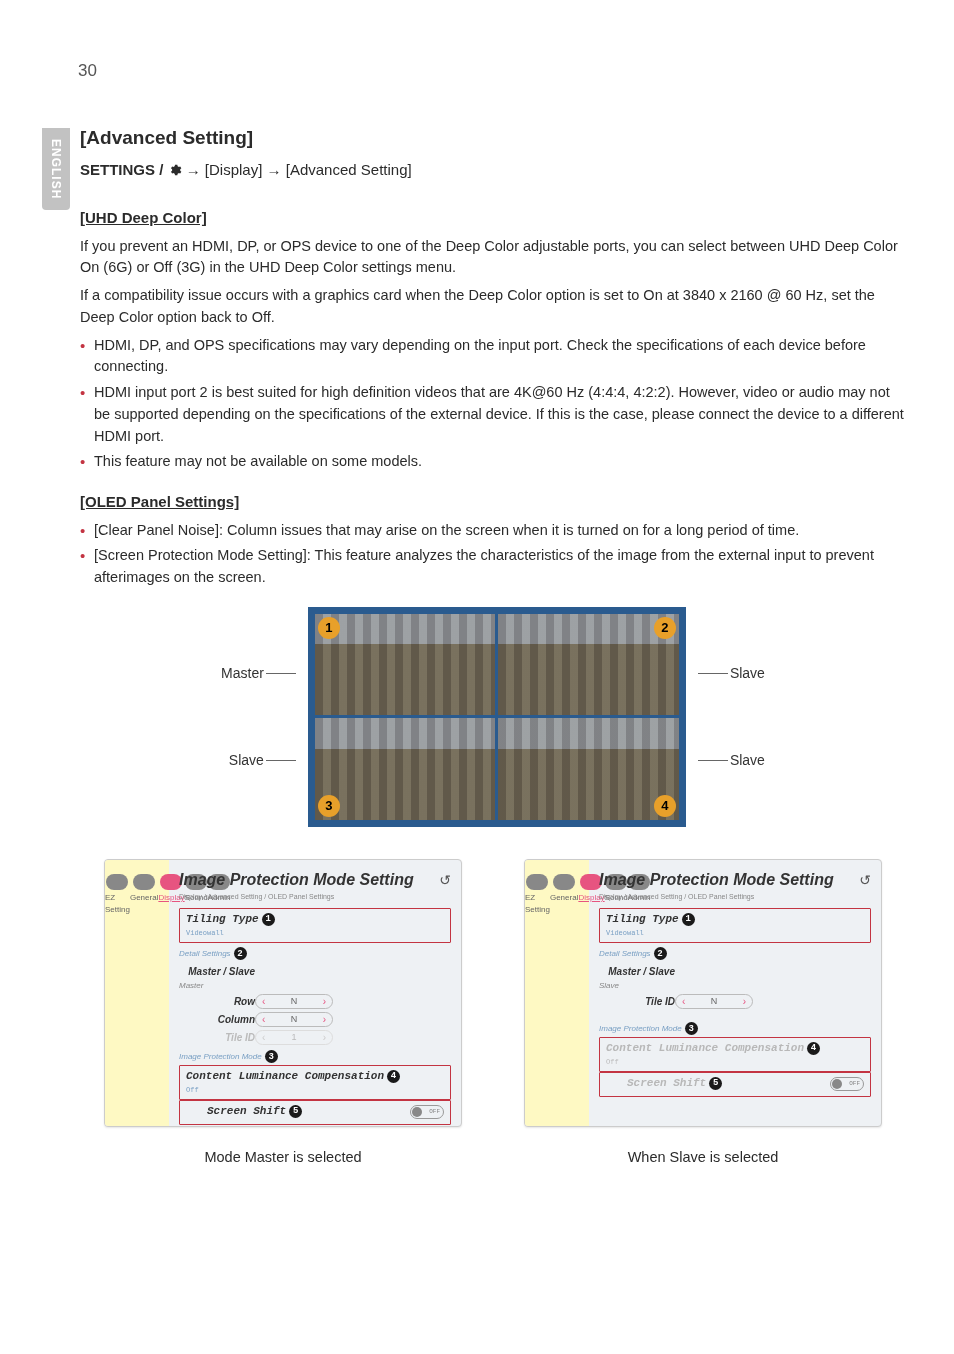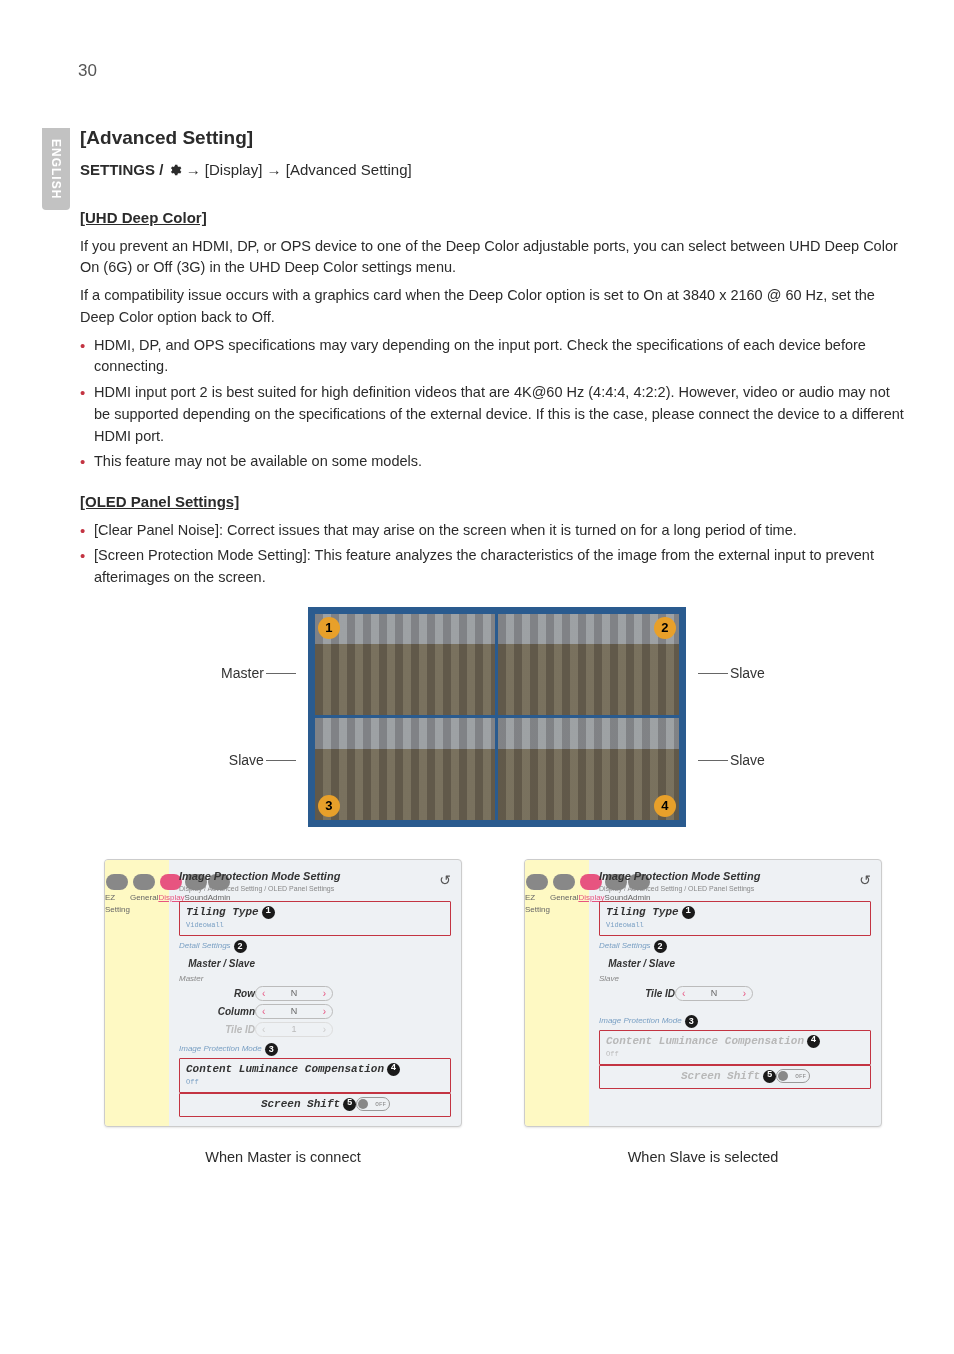--- a/index.html
+++ b/index.html
@@ -29,37 +29,37 @@
   .tl { top: 3px; left: 3px; } .tr { top: 3px; right: 3px; } .bl { bottom: 3px; left: 3px; } .br { bottom: 3px; right: 3px; }
   .panels-row { display: flex; justify-content: space-between; margin-top: 10px; gap: 60px; padding: 0 24px; }
   .panel-wrap { flex: 1; max-width: 358px; }
   .panel { border: 1px solid #ccc; border-radius: 4px; background: #eef1f4; display: flex; height: 268px; overflow: hidden; box-shadow: 0 1px 2px rgba(0,0,0,0.1); }
   .sidebar { width: 64px; background: #fef9c3; display: flex; flex-direction: row; padding-top: 8px; }
   .sb-item { display: flex; flex-direction: column; align-items: center; padding: 6px 0; font-size: 8px; color: #666; gap: 2px; }
   .sb-item.active { color: #e75480; text-decoration: underline; }
   .sb-icon { width: 22px; height: 16px; background: #888; border-radius: 8px; }
   .sb-item.active .sb-icon { background: #e75480; }
   .pbody { flex: 1; padding: 8px 10px 10px; position: relative; }
-  .ptitle { font-size: 11px; font-weight: bold; font-style: italic; color: #333; }
+  .ptitle { font-size: 16px; font-weight: bold; font-style: italic; color: #333; }
   .pbreadcrumb { font-size: 7px; color: #888; margin-bottom: 6px; }
   .back-icon { position: absolute; top: 10px; right: 10px; font-size: 14px; color: #555; }
   .menu-box { border: 1.5px solid #c33442; border-radius: 1px; padding: 2px 6px 4px; position: relative; font-family: Liberation Mono, monospace; }
   .menu-title { font-size: 11px; font-weight: bold; font-style: italic; color: #333; display: flex; align-items: center; gap: 3px; }
   .menu-sub { font-size: 7px; color: #7aa0c4; }
   .callout { display: inline-flex; width: 13px; height: 13px; background: #1a1a1a; color: #fff; border-radius: 50%; font-size: 9px; font-weight: bold; align-items: center; justify-content: center; font-style: normal; }
   .sec-head { font-size: 8px; font-style: italic; color: #7aa0c4; display: flex; align-items: center; gap: 3px; margin-bottom: 2px; margin-top: 4px; }
   .field-row { display: flex; align-items: center; font-size: 10px; font-weight: bold; font-style: italic; color: #333; height: 18px; }
   .field-row.sub { font-size: 8px; color: #888; font-weight: normal; height: 12px; }
   .field-row .fname { width: 76px; text-align: right; }
   .spinner { border: 1px solid #bbb; border-radius: 10px; height: 15px; width: 78px; display: flex; align-items: center; justify-content: space-between; padding: 0 6px; font-size: 9px; color: #666; font-style: normal; font-weight: normal; }
   .spinner.dim { color: #bbb; border-color: #ddd; }
   .spinner .chev { color: #e75480; font-size: 10px; }
   .spinner.dim .chev { color: #ccc; }
   .dim-row { color: #bbb; }
-  .toggle-row { display: flex; align-items: center; justify-content: center; padding-left: 27px; }
+  .toggle-row { display: flex; align-items: center; justify-content: space-between; padding-left: 27px; }
   .toggle { width: 34px; height: 14px; border: 1px solid #999; border-radius: 8px; position: relative; font-size: 6px; display:flex; align-items:center; justify-content:flex-end; padding-right:3px; color:#888; }
   .toggle::before { content: ""; position: absolute; left: 1px; top: 1px; width: 10px; height: 10px; background: #888; border-radius: 50%; }
   .caption { text-align: center; font-size: 14.5px; margin-top: 20px; }
   .menu-box.dim .menu-title { color: #b8b8b8; }
 </style>
 </head>
 <body>
 
 <div class="page-num">30</div>
 <div class="lang-tab">ENGLISH</div>
@@ -76,21 +76,21 @@
   <p>If you prevent an HDMI, DP, or OPS device to one of the Deep Color adjustable ports, you can select between UHD Deep Color On (6G) or Off (3G) in the UHD Deep Color settings menu.</p>
   <p>If a compatibility issue occurs with a graphics card when the Deep Color option is set to On at 3840 x 2160 @ 60 Hz, set the Deep Color option back to Off.</p>
   <ul>
     <li>HDMI, DP, and OPS specifications may vary depending on the input port. Check the specifications of each device before connecting.</li>
     <li>HDMI input port 2 is best suited for high definition videos that are 4K@60 Hz (4:4:4, 4:2:2). However, video or audio may not be supported depending on the specifications of the external device. If this is the case, please connect the device to a different HDMI port.</li>
     <li>This feature may not be available on some models.</li>
   </ul>
 
   <h3>[OLED Panel Settings]</h3>
   <ul>
-    <li>[Clear Panel Noise]: Correct issues that may arise on the screen when it is turned on for a long period of time.</li>
+    <li>[Clear Panel Noise]: Column issues that may arise on the screen when it is turned on for a long period of time.</li>
     <li>[Screen Protection Mode Setting]: This feature analyzes the characteristics of the image from the external input to prevent afterimages on the screen.</li>
   </ul>
 
   <div class="diagram">
     <div class="diag-wrap">
       <div class="labels-left">
         <div class="label-line">
             <span>Master</span>
             <span class="hline"></span>
           </div>
@@ -213,21 +213,21 @@
           </div>
           <div class="menu-box toggle-row">
             <div class="menu-title">
                 <span>Screen Shift</span> 
                 <span class="callout">5</span>
               </div>
             <span class="toggle">OFF</span>
           </div>
         </div>
       </div>
-      <div class="caption">When Master is connect</div>
+      <div class="caption">Mode Master is selected</div>
     </div>
 
     <div class="panel-wrap">
       <div class="panel">
         <div class="sidebar">
           <div class="sb-item">
               <span class="sb-icon"></span>
               <span>EZ Setting</span>
             </div>
           <div class="sb-item">

